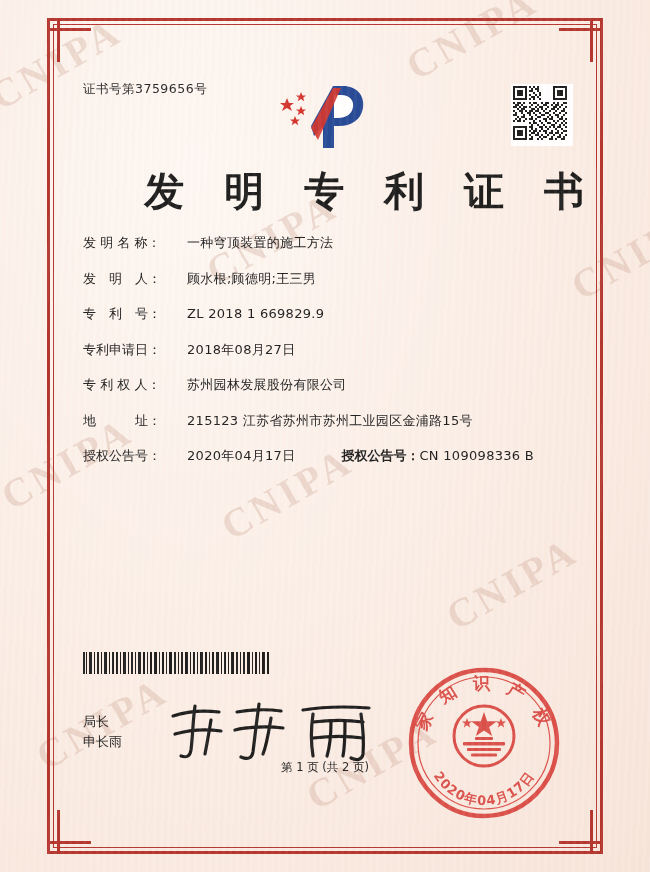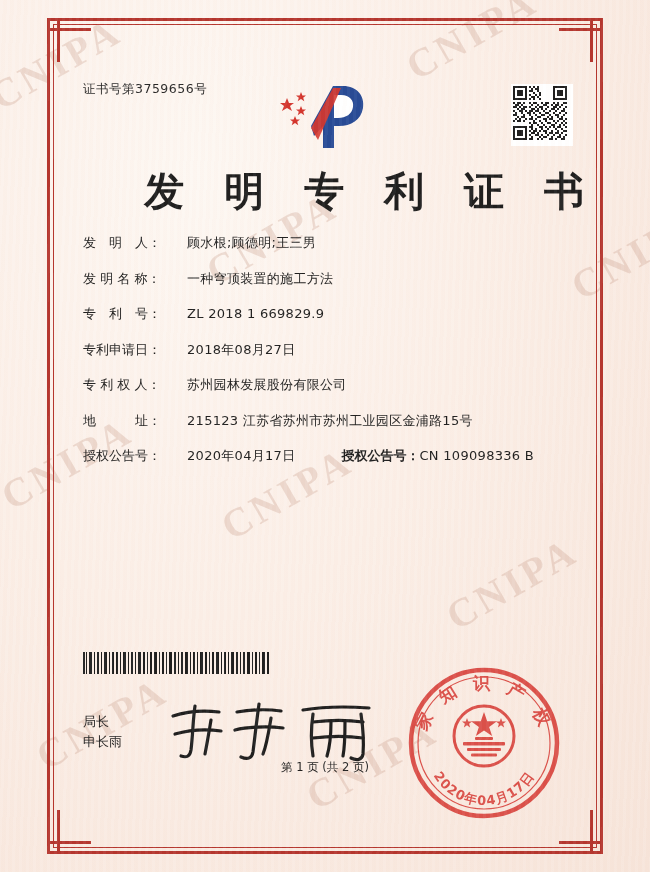--- a/index.html
+++ b/index.html
@@ -479,28 +479,28 @@
           <polygon points="30,24 31.4,27.5 35,27.5 32.2,29.7 33.3,33.2 30,31 26.7,33.2 27.8,29.7 25,27.5 28.6,27.5"></polygon>
           <polygon points="24,34 25.4,37.5 29,37.5 26.2,39.7 27.3,43.2 24,41 20.7,43.2 21.8,39.7 19,37.5 22.6,37.5"></polygon>
         </g>
       </svg>
     </div>
 
     <div class="title">发 明 专 利 证 书</div>
 
     <div class="fields">
       <div class="field-row">
+        <span class="field-label">发 明 名 称：</span>
+        <span class="field-sep"></span>
+        <span class="field-value">一种穹顶装置的施工方法</span>
+      </div>
+      <div class="field-row">
         <span class="field-label">发　明　人：</span>
         <span class="field-sep"></span>
         <span class="field-value">顾水根;顾德明;王三男</span>
-      </div>
-      <div class="field-row">
-        <span class="field-label">发 明 名 称：</span>
-        <span class="field-sep"></span>
-        <span class="field-value">一种穹顶装置的施工方法</span>
       </div>
       <div class="field-row">
         <span class="field-label">专　利　号：</span>
         <span class="field-sep"></span>
         <span class="field-value">ZL 2018 1 669829.9</span>
       </div>
       <div class="field-row">
         <span class="field-label">专利申请日：</span>
         <span class="field-sep"></span>
         <span class="field-value">2018年08月27日</span>

